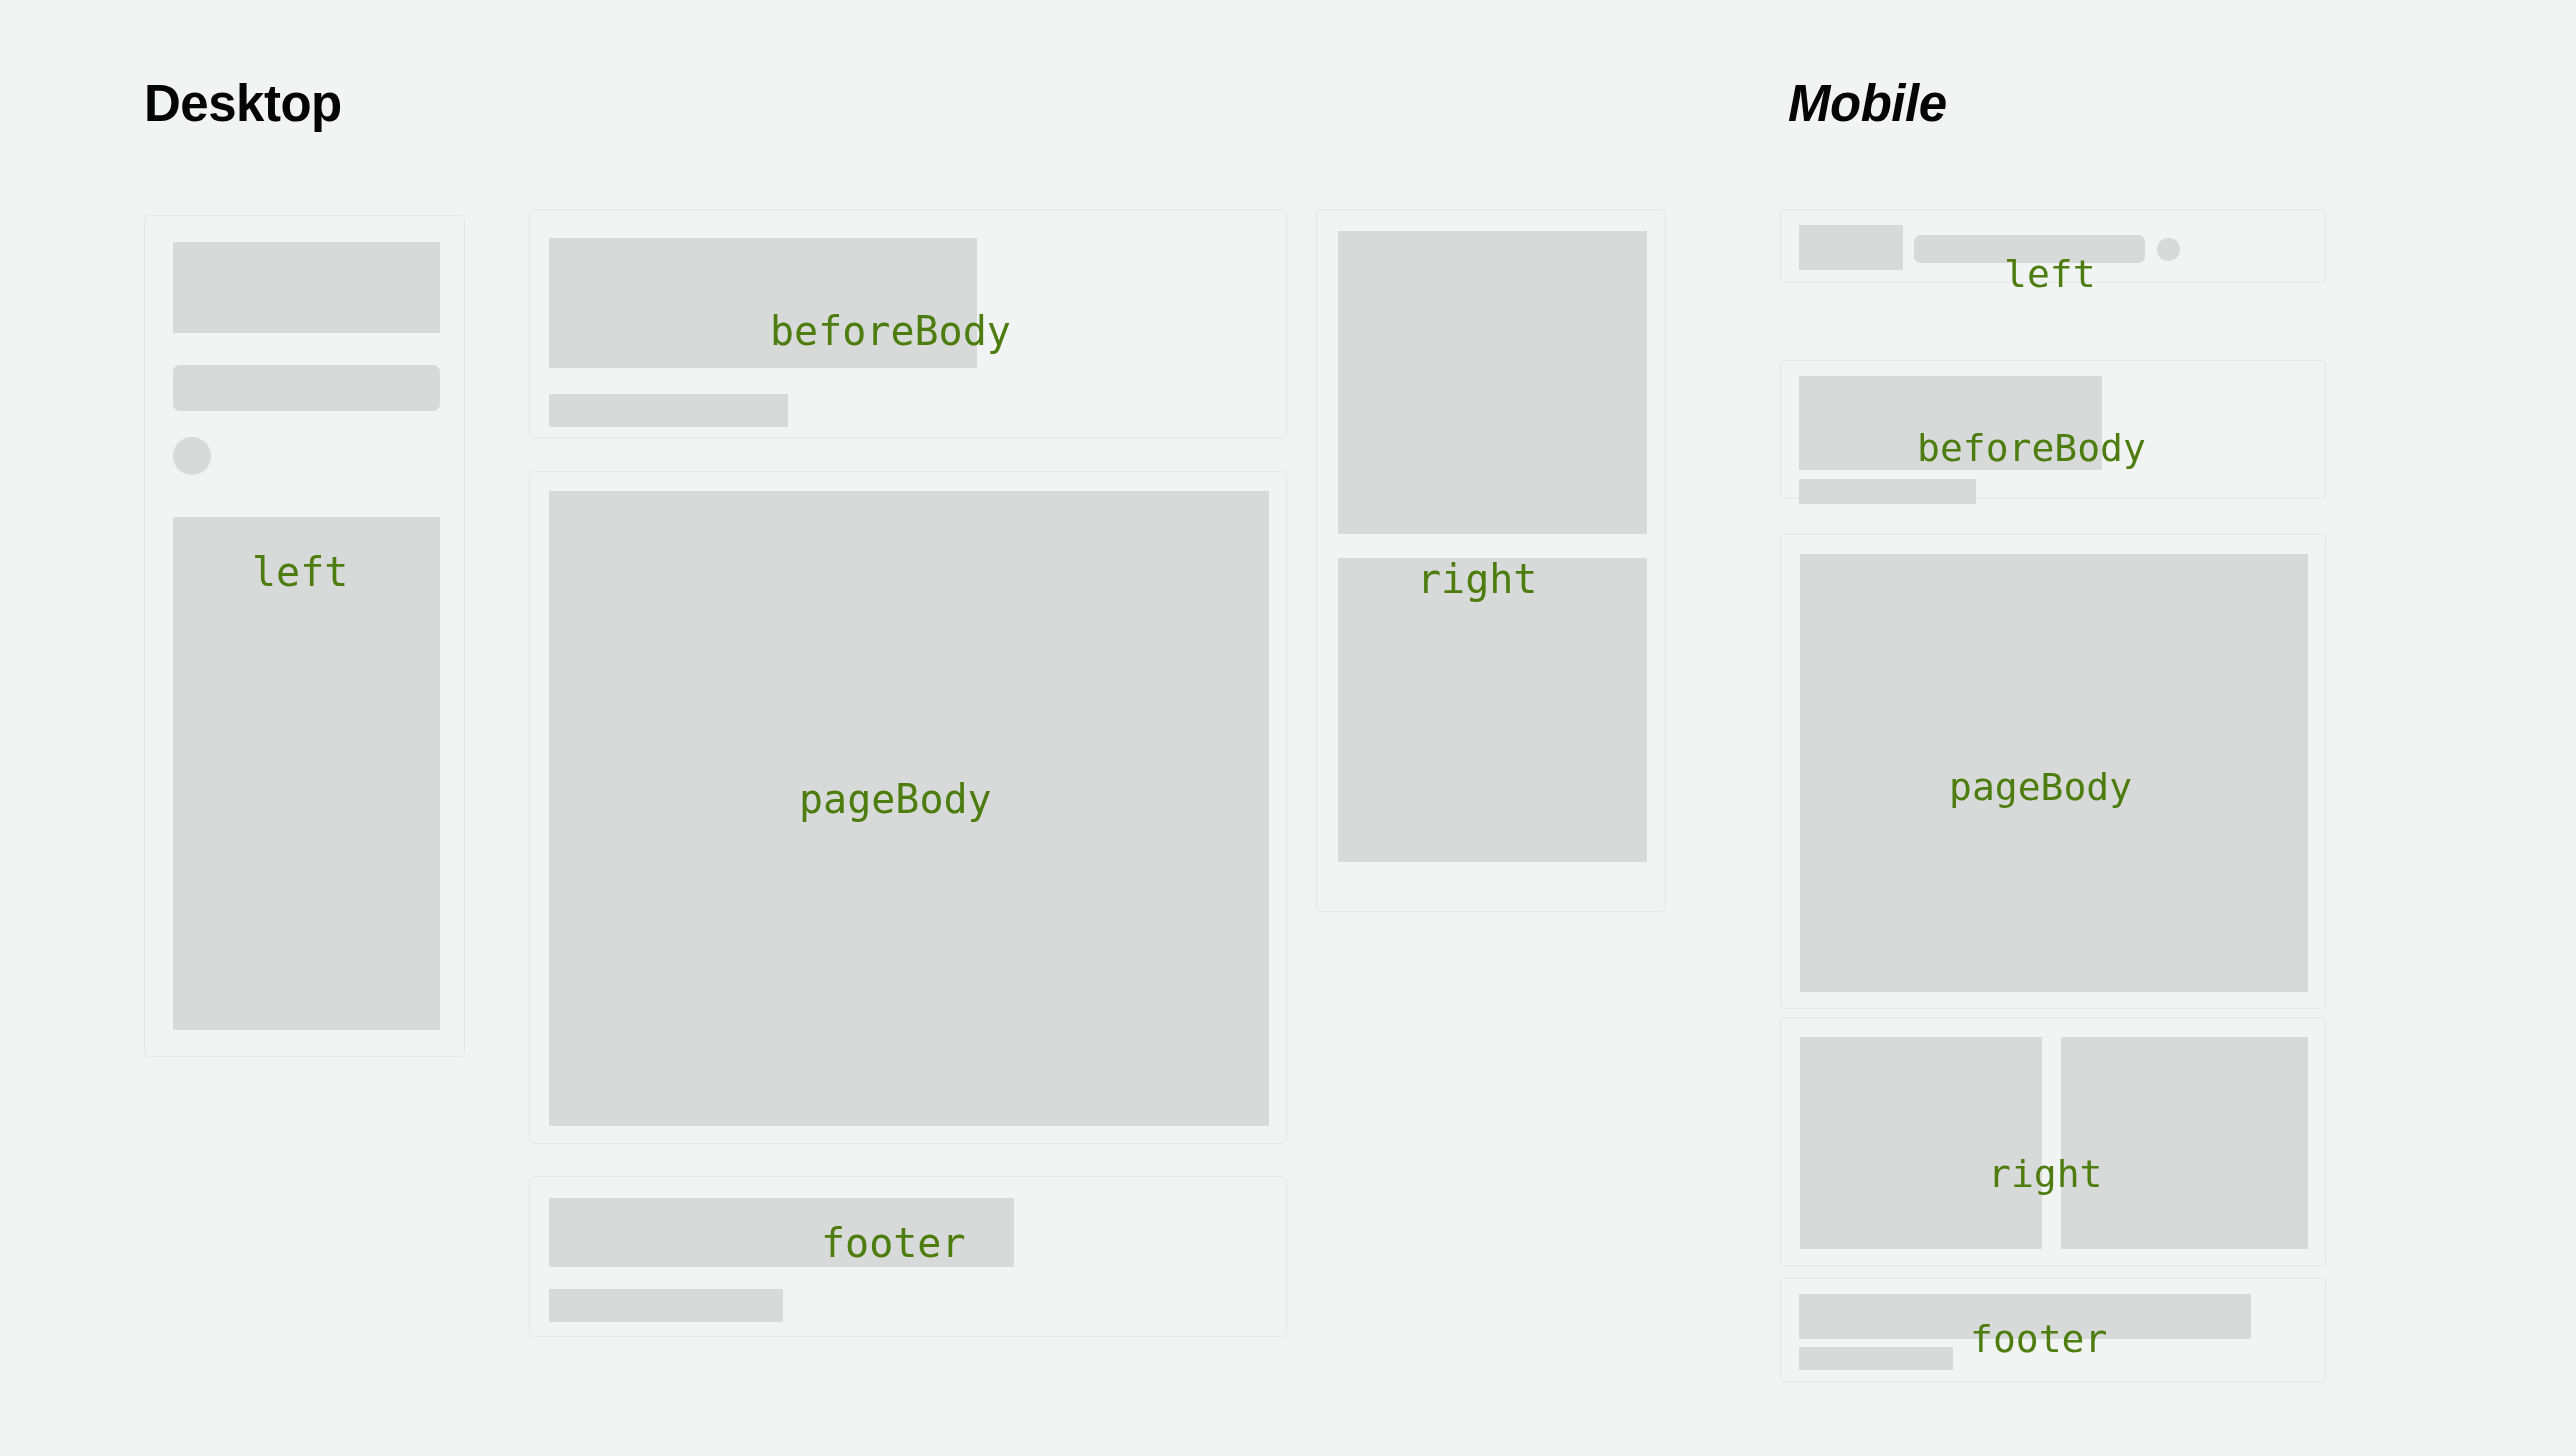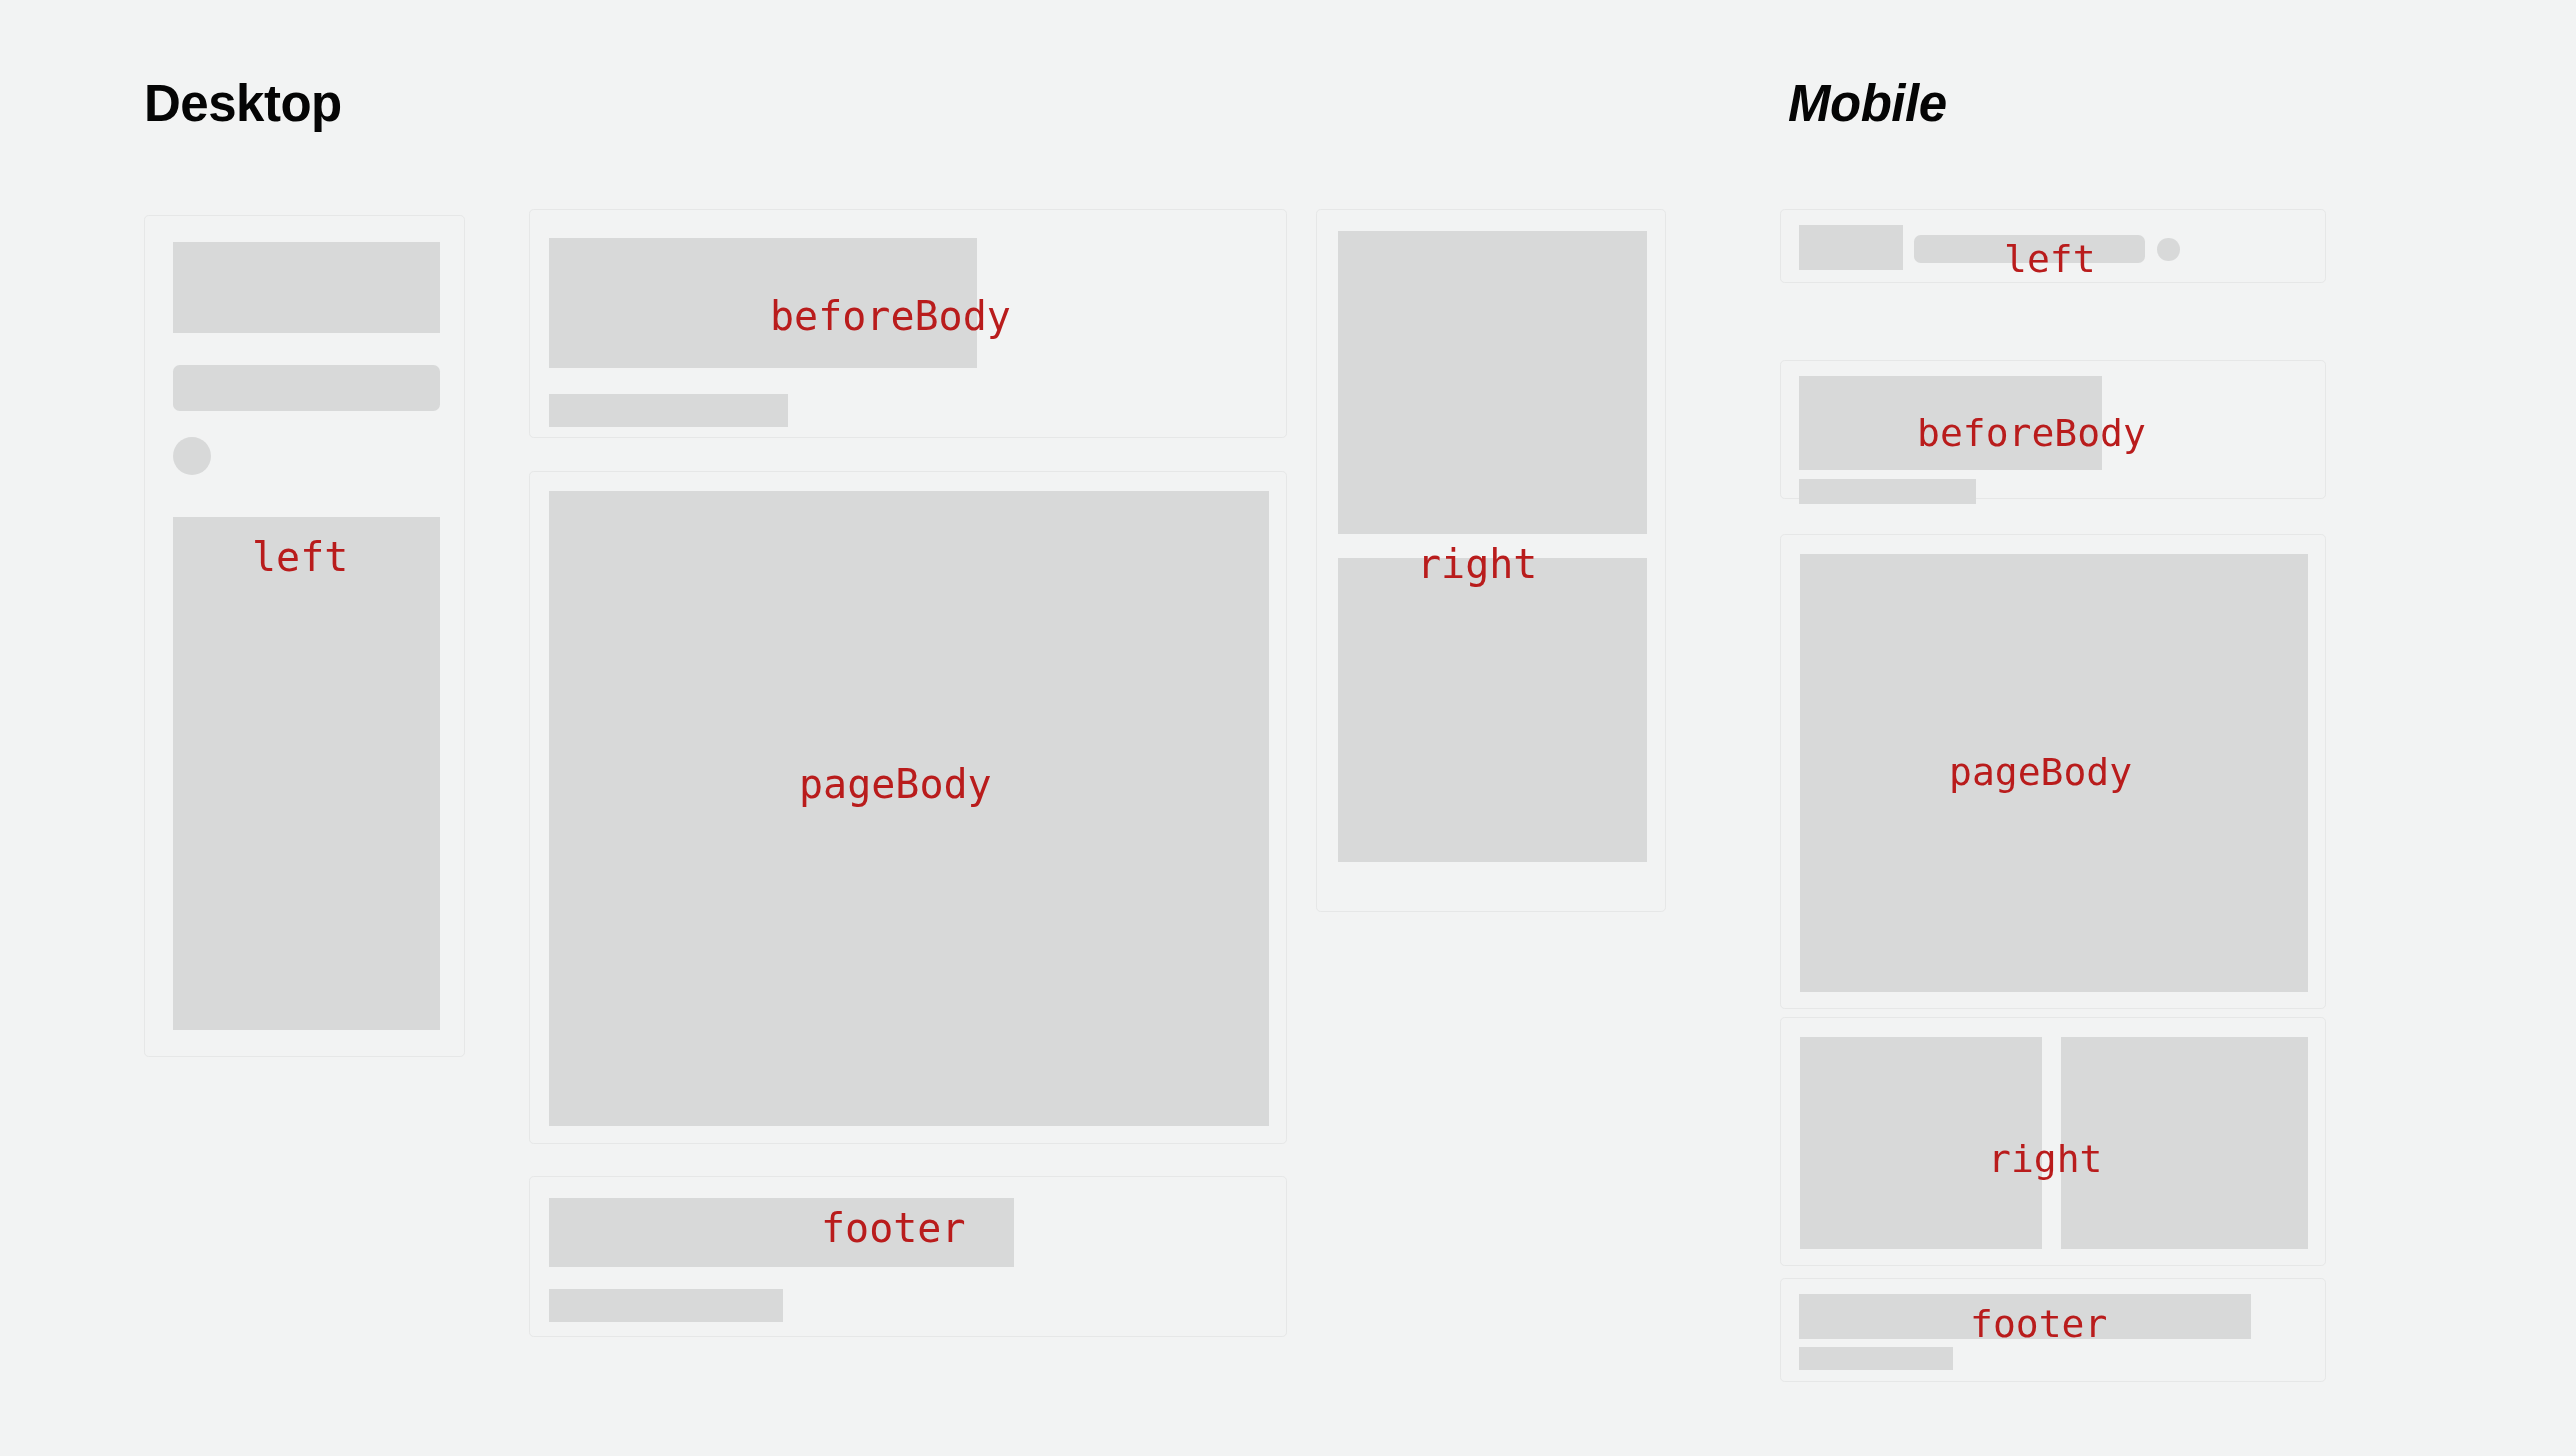--- a/index.html
+++ b/index.html
@@ -43,24 +43,25 @@
 
   
   .blk { background: #d8d9d9; position: absolute; }
   .blk.round { border-radius: 6.6px; }
   .blk.circle { border-radius: 50%; }
 
   
   .label {
     position: absolute;
     font-family: "DejaVu Sans Mono", "Liberation Mono", monospace;
-    color: #b91c1c;
+    color: #4d7c0f;
     white-space: nowrap;
     z-index: 5;
     line-height: 1;
+    margin-top: 15px;
   }
 
   
 
   
   #panel-left      { left: 144px;  top: 215px;  width: 321px;  height: 842px; }
   #left-bar-1      { left: 28px;   top: 26px;   width: 267px;  height: 91px; }
   #left-bar-2      { left: 28px;   top: 149px;  width: 267px;  height: 46px; }
   #left-circle     { left: 28px;   top: 221px;  width: 38px;   height: 38px; }
   #left-main-blk   { left: 28px;   top: 301px;  width: 267px;  height: 513px; }

